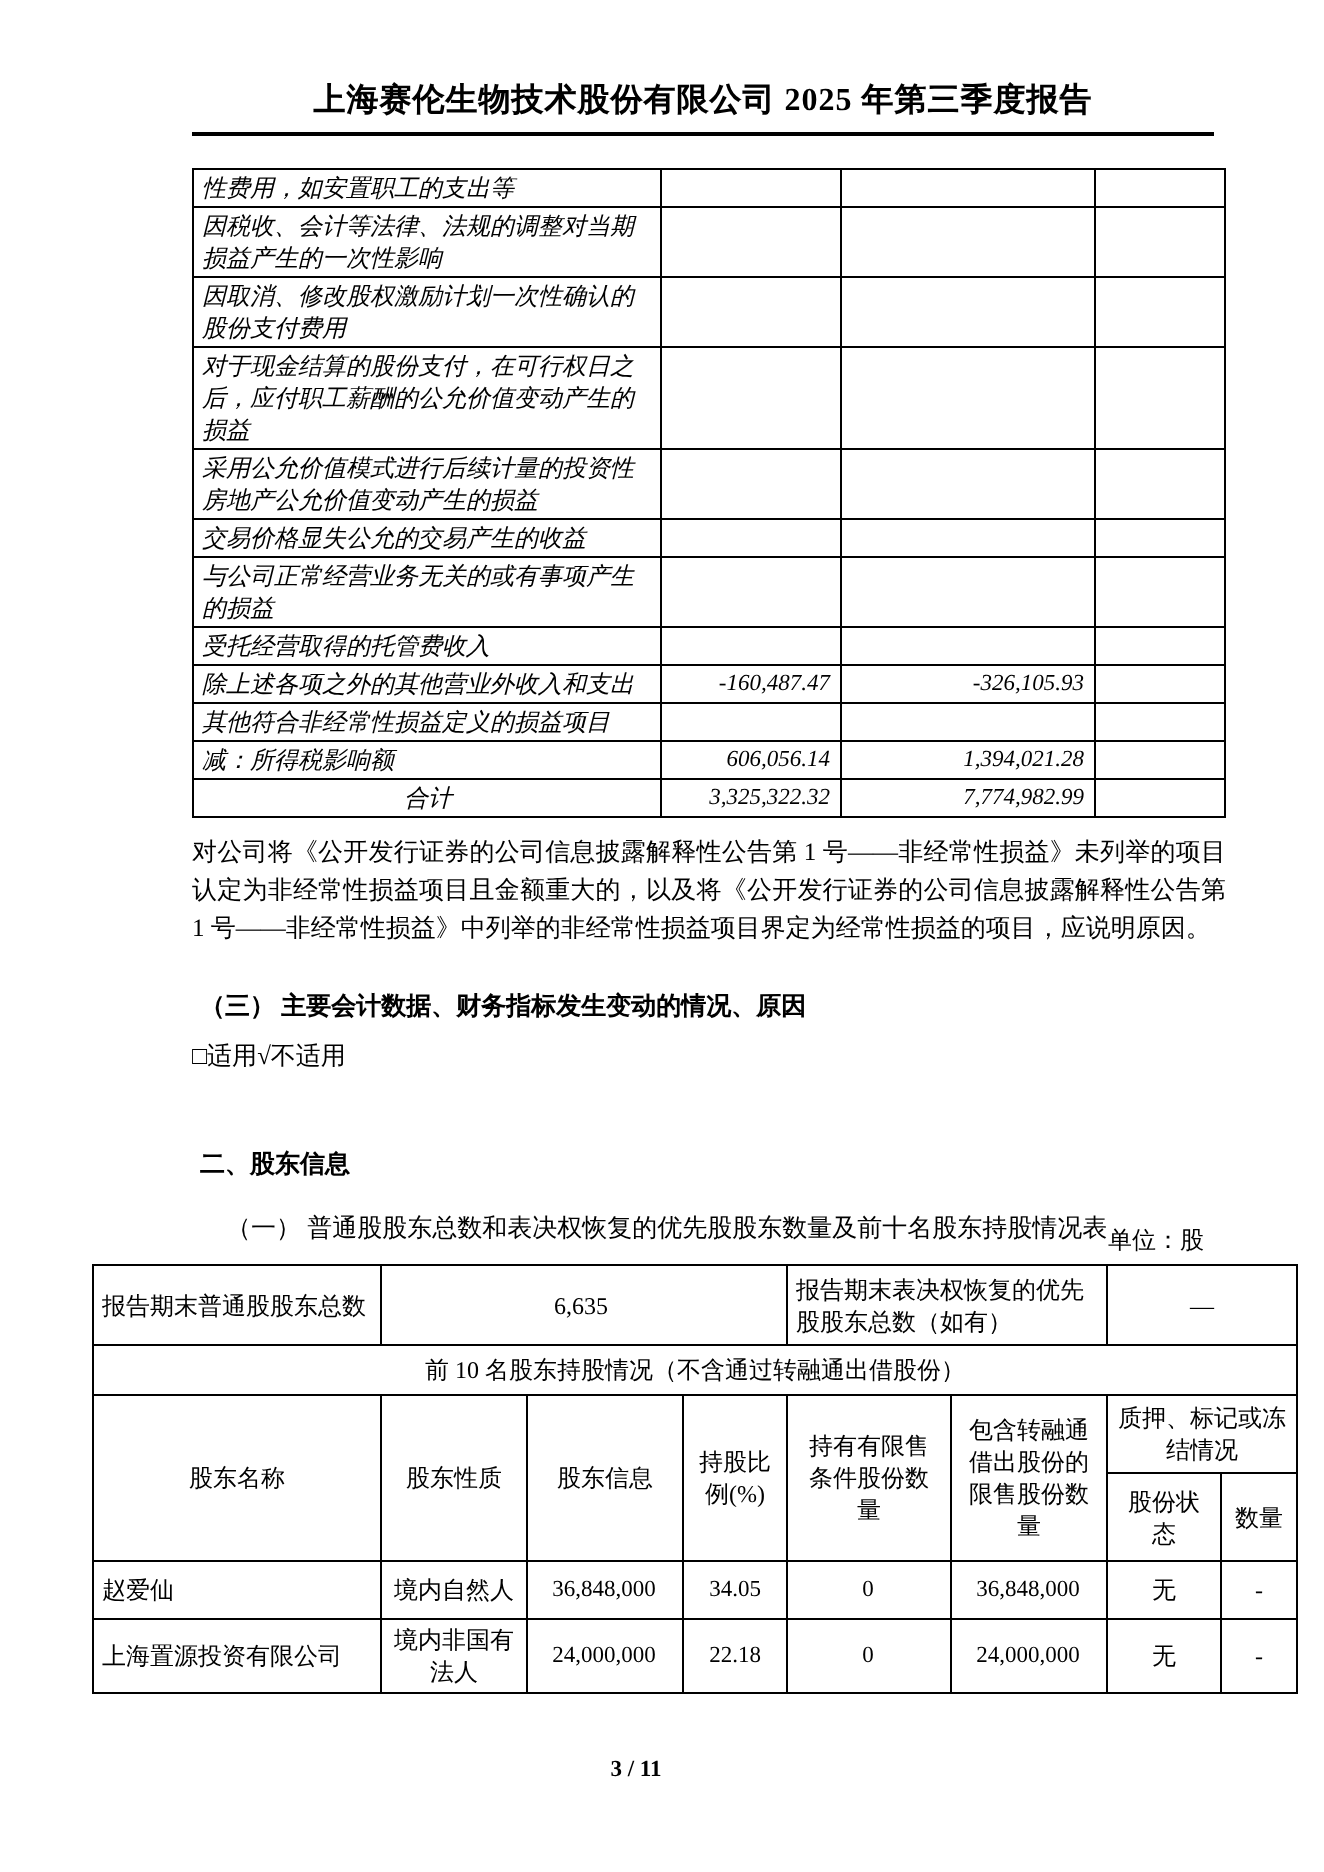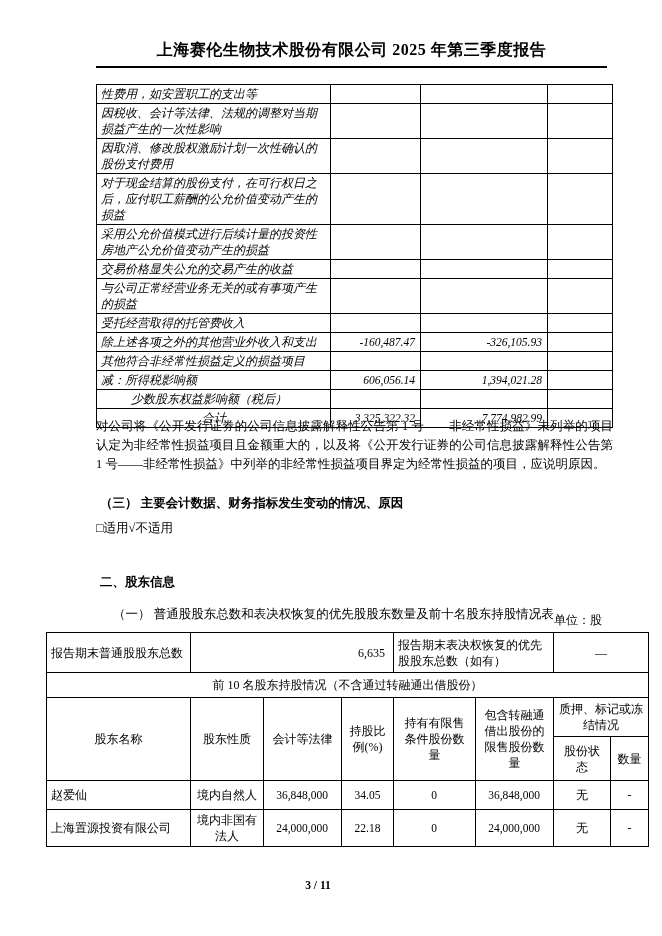--- a/index.html
+++ b/index.html
@@ -35,21 +35,21 @@
   .h2a{font-weight:bold;margin-top:36px;padding-left:4px;font-size:12.5px;}
   .h3b{font-weight:normal;margin-top:15px;padding-left:17px;font-size:12.5px;}
 
   
   .t2wrap{position:absolute;top:612px;left:46px;width:602px;}
   .unit{text-align:right;padding-right:46px;font-size:12px;margin-bottom:3px;}
   .t2{width:602px;}
   .t2 td{line-height:16px;padding:2px 5px;text-align:center;}
   .t2 .rowA td{height:40px;}
   .t2 .rowA .lbl{text-align:left;padding-left:4px;}
-  .t2 .rowA .val{text-align:right;padding-right:8px;}
+  .t2 .rowA .val{padding-right:8px;}
   .t2 .capRow td{height:25px;}
   .t2 .hdr td{padding:3px 5px;}
   .t2 .grp{height:34px;}
   .t2 .sub td{height:44px;}
   .t2 .data td{height:29px;}
   .t2 .data .name{text-align:left;padding-left:4px;}
   .t2 .data .shares,.t2 .data .restricted,.t2 .data .lending{padding-right:6px;font-size:11.5px;}
   .t2 .data .ratio{font-size:11.5px;}
 
   .doc-footer{
@@ -127,26 +127,20 @@
     <tr>
       <td class="item">其他符合非经常性损益定义的损益项目</td>
       <td class="num"></td>
       <td class="num"></td>
       <td></td>
     </tr>
     <tr>
       <td class="item">减：所得税影响额</td>
       <td class="num">606,056.14</td>
       <td class="num">1,394,021.28</td>
-      <td></td>
-    </tr>
-    <tr>
-      <td class="item indent">少数股东权益影响额（税后）</td>
-      <td class="num"></td>
-      <td class="num"></td>
       <td></td>
     </tr>
     <tr>
       <td class="item center">合计</td>
       <td class="num">3,325,322.32</td>
       <td class="num">7,774,982.99</td>
       <td></td>
     </tr>
   </tbody>
 </table>
@@ -180,21 +174,21 @@
         <td class="val" colspan="3">6,635</td>
         <td class="lbl" colspan="2">报告期末表决权恢复的优先股股东总数（如有）</td>
         <td colspan="2">—</td>
       </tr>
       <tr class="capRow">
         <td colspan="8">前 10 名股东持股情况（不含通过转融通出借股份）</td>
       </tr>
       <tr class="hdr">
         <td rowspan="2">股东名称</td>
         <td rowspan="2">股东性质</td>
-        <td rowspan="2">会计等法律</td>
+        <td rowspan="2">股东信息</td>
         <td rowspan="2">持股比例(%)</td>
         <td rowspan="2">持有有限售条件股份数量</td>
         <td rowspan="2">包含转融通借出股份的限售股份数量</td>
         <td colspan="2" class="grp">质押、标记或冻结情况</td>
       </tr>
       <tr class="hdr sub">
         <td>股份状态</td>
         <td>数量</td>
       </tr>
       <tr class="data">

